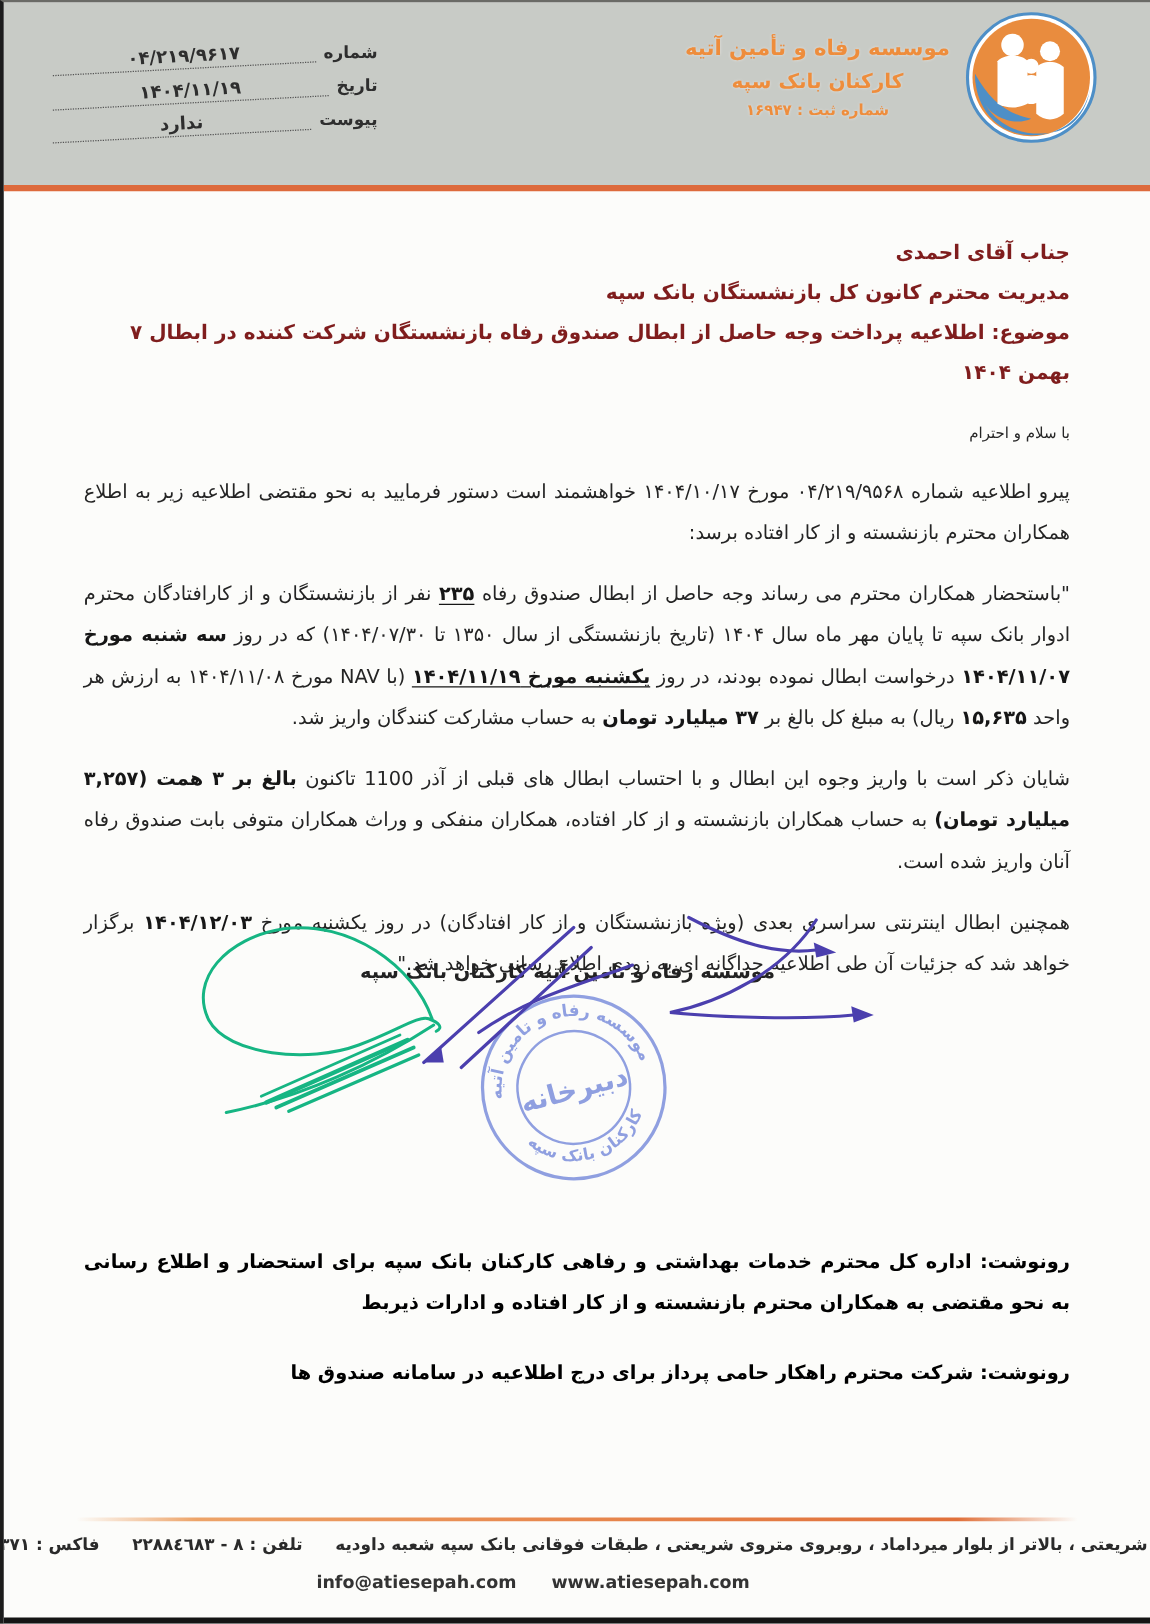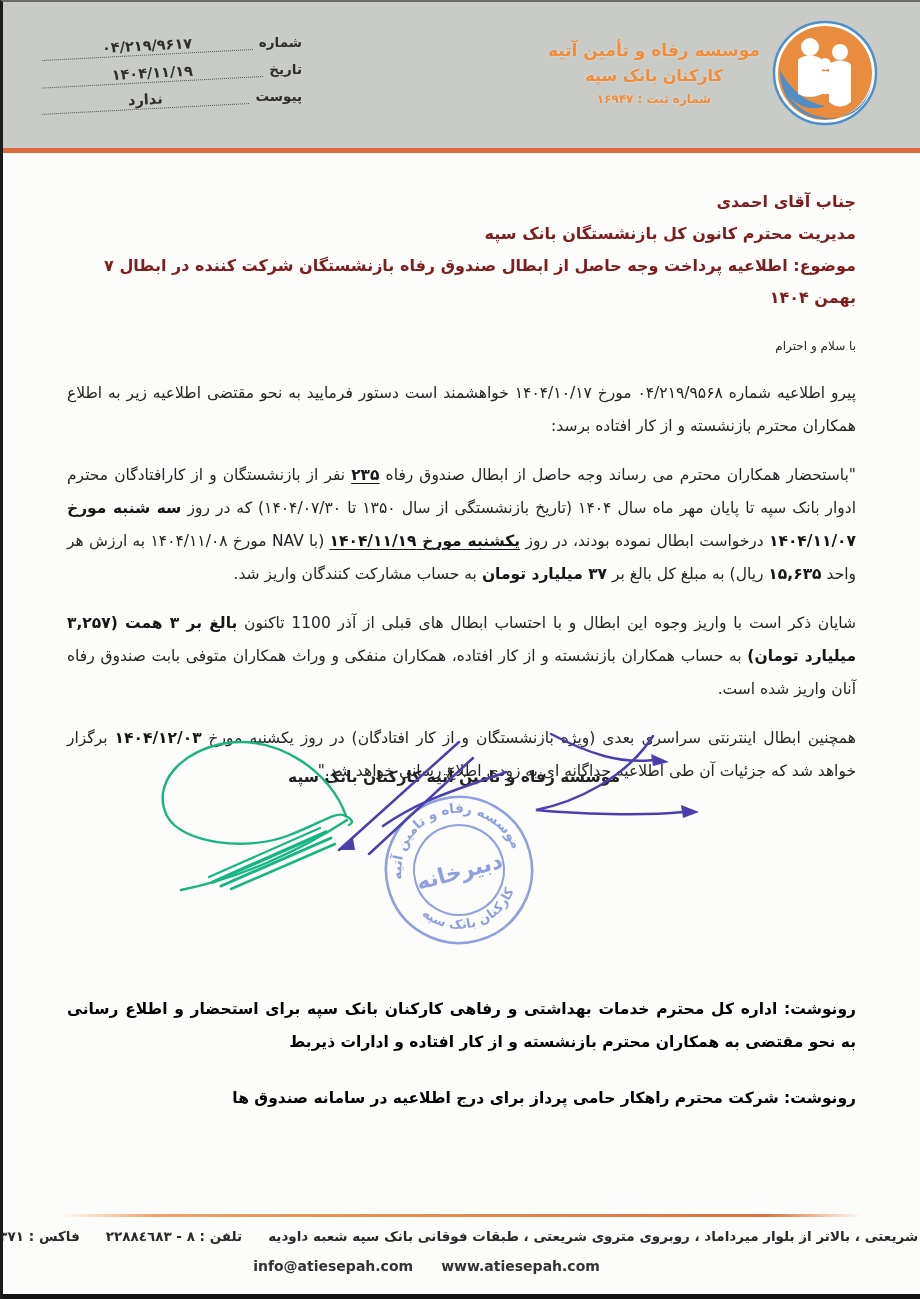--- a/index.html
+++ b/index.html
@@ -14,21 +14,21 @@
   .letterhead{position:absolute; top:0; left:0; right:0; height:146px; background:#c8cbc6;}
   .accent-line{position:absolute; top:146px; left:0; right:0; height:5px; background:#dd6a3c;}
   .ref-fields{position:absolute; top:30px; right:618px; width:260px; font-size:13.5px; font-weight:bold; color:#2e2e2e;}
   .ref-row{display:flex; align-items:flex-end; margin-bottom:9px; gap:6px;}
   .ref-label{white-space:nowrap;text-align:center;}
   .ref-value{
     flex:1; text-align:center; border-bottom:1.5px dotted #555;
     font-weight:bold; font-size:14.5px; transform:rotate(-3deg); transform-origin:100% 100%;
     padding-bottom:1px; white-space:nowrap;
   }
-  .brand{position:absolute; top:18px; right:42px; display:flex; align-items:center; gap:12px;}
+  .brand{position:absolute; top:7px; right:42px; display:flex; align-items:center; gap:12px;}
   .brand-text{text-align:center; color:#ee8d3c; font-weight:bold;
     text-shadow:0 0 2px rgba(255,255,255,.9),0 0 1px rgba(120,60,10,.35);}
   .brand-line1{font-size:17px; letter-spacing:0; line-height:26px;}
   .brand-line2{font-size:16px; line-height:25px;}
   .brand-reg{font-size:12px; line-height:22px;}
   
   .content{position:absolute; top:152px; right:64px; left:64px;}
   .recipient{margin-top:32px; font-weight:bold; font-size:16px; line-height:32px; color:#7f1d1d;}
   .salutation{margin-top:17px; font-size:12px; line-height:30px;}
   .para{margin-top:16px; font-size:15.5px; line-height:33px; text-align:justify; color:#242424;}

